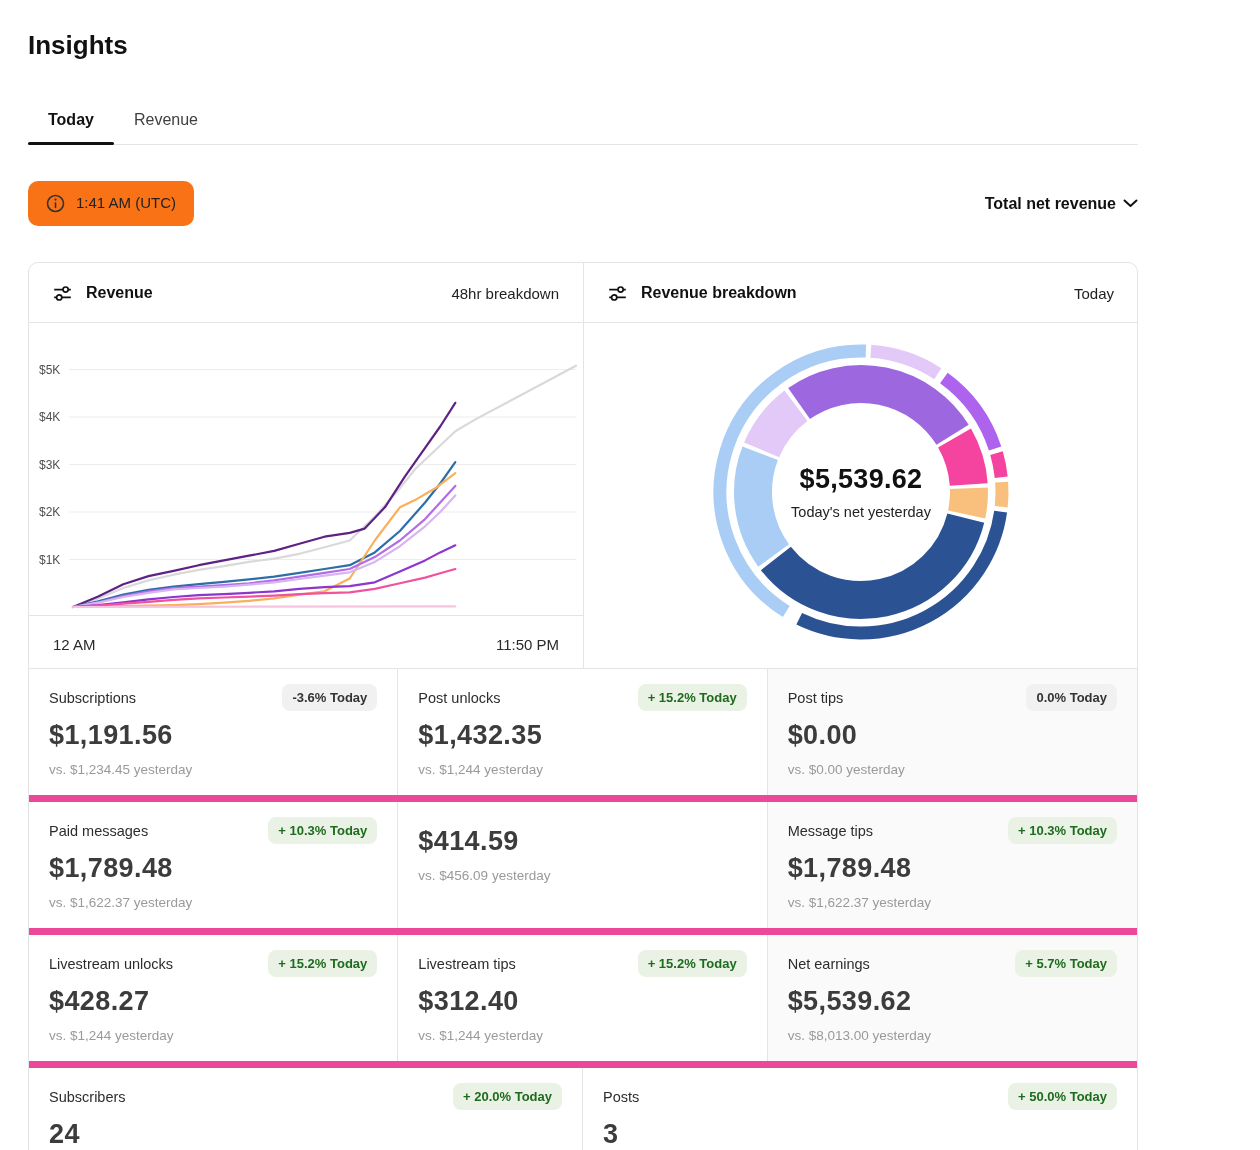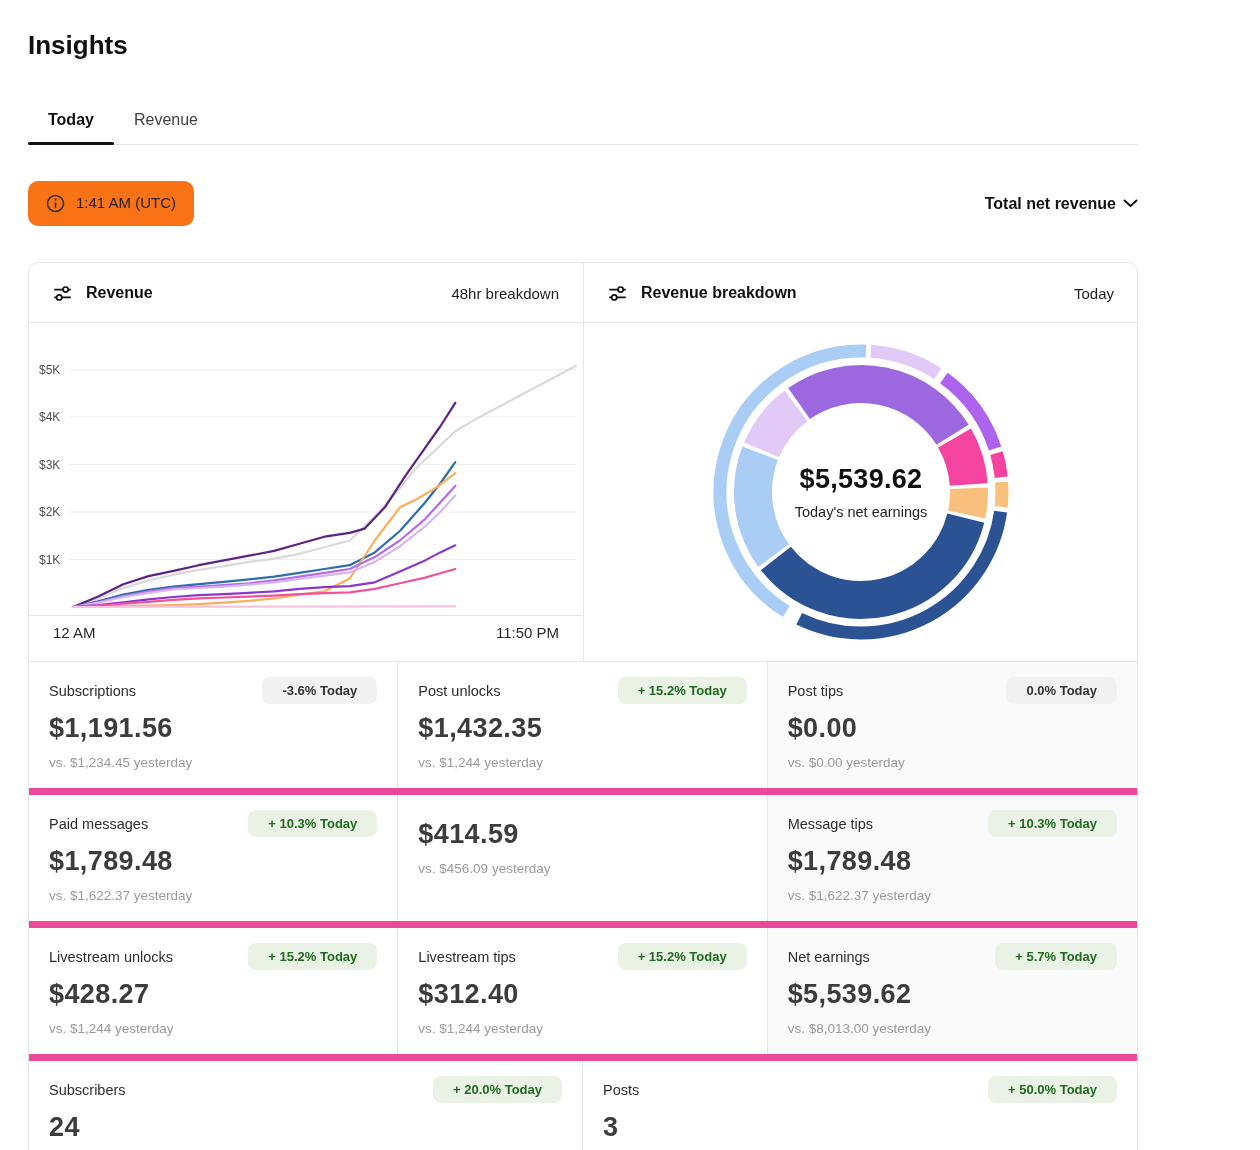--- a/index.html
+++ b/index.html
@@ -19,34 +19,34 @@
 
   .panel{margin-top:36px;border:1px solid #e4e4e4;border-radius:10px;overflow:hidden;}
 
   .charts-row{display:grid;grid-template-columns:1fr 1fr;border-bottom:1px solid #e4e4e4;}
   .chart-card.left{border-right:1px solid #e4e4e4;}
   .card-header{display:flex;align-items:center;justify-content:space-between;padding:21px 24px 20px;border-bottom:1px solid #e4e4e4;}
   .card-title{display:flex;align-items:center;gap:14px;font-weight:bold;font-size:16px;color:#111;}
   .range-label{font-size:15px;color:#1f1f1f;}
   .chart-body{height:292px;position:relative;}
   .chart-body svg{display:block;}
-  .chart-footer{display:flex;justify-content:space-between;border-top:1px solid #e4e4e4;padding:8px 24px 15px;font-size:15px;color:#2a2a2a;}
+  .chart-footer{display:flex;justify-content:space-between;border-top:1px solid #e4e4e4;padding:20px 24px 15px;font-size:15px;color:#2a2a2a;}
   .donut-body{height:338px;position:relative;}
   .donut-center{position:absolute;left:0;top:0;width:100%;height:100%;display:flex;flex-direction:column;align-items:center;justify-content:center;pointer-events:none;}
   .donut-value{font-size:27px;font-weight:bold;color:#111;letter-spacing:.3px;}
   .donut-caption{font-size:14.5px;color:#222;margin-top:9px;}
 
   .stats-row{display:grid;grid-template-columns:1fr 1fr 1fr;border-bottom:7px solid #ec4899;}
   .stats-row.two{grid-template-columns:1fr 1fr;border-bottom:none;}
   .stat-cell{padding:15px 20px 18px;border-right:1px solid #e4e4e4;background:#fff;}
   .stats-row .stat-cell:last-child{border-right:none;}
   .stat-cell.muted{background:#fafafa;}
   .stat-top{display:flex;justify-content:space-between;align-items:center;min-height:27px;}
   .stat-label{font-size:14.5px;color:#2d2d2d;}
-  .badge{font-size:13px;font-weight:bold;padding:6px 20px;border-radius:8px;white-space:nowrap;}
+  .badge{font-size:13px;font-weight:bold;padding:6px 10px;border-radius:8px;white-space:nowrap;}
   .badge.positive{color:#1e6b1e;background:#eaf2e5;}
   .badge.neutral{color:#333;background:#f1f1f1;}
   .stat-value{font-size:27px;font-weight:bold;color:#3c3c3c;margin-top:9px;letter-spacing:.4px;}
   .stat-compare{font-size:13.5px;color:#9a9a9a;margin-top:11px;}
 
   .icon{display:inline-flex;flex:none;}
 </style>
 </head>
 <body>
 
@@ -153,21 +153,21 @@
               <path d="M 202.28 288.57 A 141 141 0 0 1 281.92 28.09" fill="none" stroke="#a9cdf5" stroke-width="13" stroke-linecap="butt"></path>
               <path d="M 215.05 80.53 A 108 108 0 0 1 368.59 111.77" fill="none" stroke="#9d68df" stroke-width="38" stroke-linecap="butt"></path>
               <path d="M 370.53 115.00 A 108 108 0 0 1 384.74 161.47" fill="none" stroke="#f4449f" stroke-width="38" stroke-linecap="butt"></path>
               <path d="M 384.93 165.23 A 108 108 0 0 1 382.64 191.45" fill="none" stroke="#f9c07d" stroke-width="38" stroke-linecap="butt"></path>
               <path d="M 381.79 195.13 A 108 108 0 0 1 191.89 235.49" fill="none" stroke="#2b5394" stroke-width="38" stroke-linecap="butt"></path>
               <path d="M 189.63 232.48 A 108 108 0 0 1 176.17 130.30" fill="none" stroke="#a9cdf5" stroke-width="38" stroke-linecap="butt"></path>
               <path d="M 177.59 126.80 A 108 108 0 0 1 212.00 82.75" fill="none" stroke="#e2c9f8" stroke-width="38" stroke-linecap="butt"></path>
             </svg>
           <div class="donut-center">
             <div class="donut-value">$5,539.62</div>
-            <div class="donut-caption">Today's net earnings</div>
+            <div class="donut-caption">Today's net yesterday</div>
           </div>
         </div>
       </section>
 
     </div>
 
     <div class="stats-row">
       <div class="stat-cell">
         <div class="stat-top">
           <span class="stat-label">Subscriptions</span>

